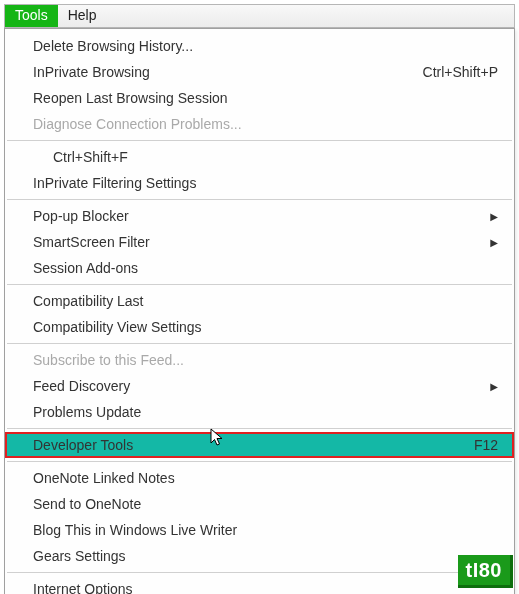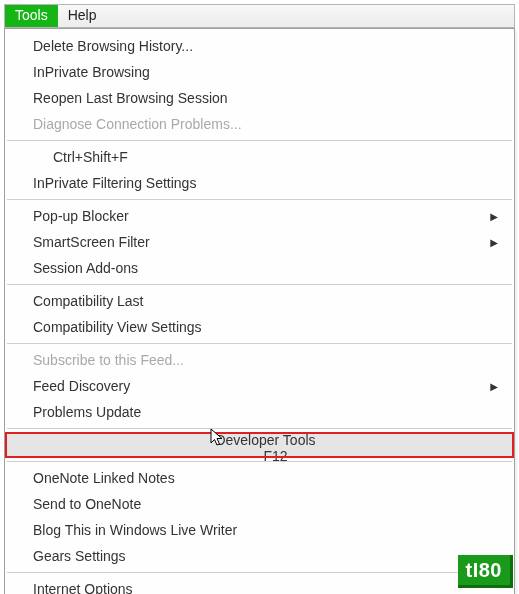--- a/index.html
+++ b/index.html
@@ -38,37 +38,37 @@
       padding: 4px 0;
       box-shadow: 2px 2px 3px rgba(0,0,0,0.08);
     }
     .menu-item {
       display: flex;
       align-items: center;
       height: 26px;
       padding: 0 16px 0 28px;
       color: #333;
       position: relative;
+      gap: 28px;
     }
     .menu-item.disabled { color: #a9a9a9; }
     .menu-item .label { flex: 1; }
     .menu-item .shortcut { padding-left: 20px; font-size: 14px; color:#333;}
     .menu-item .arrow {
        font-size: 10px; color:#333; padding-left:20px;
     }
     .menu-sep {
       height: 1px;
       background: #d0d0d0;
       margin: 3px 2px;
     }
     .menu-item.highlighted {
       outline: 2px solid #e02020;
       outline-offset: -2px;
-      background: #e5e5e5;
-      flex-direction: column;
+      background: #14b8a6;
     }
     .cursor {
       position: absolute;
       left: 210px;
       top: 428px;
       width: 16px; height: 20px;
       pointer-events: none;
     }
     .badge {
       position: absolute;
@@ -92,20 +92,21 @@
   <div class="menubar-item active">Tools</div>
   <div class="menubar-item">Help</div>
 </div>
 
 <div class="menu" id="menu">
     <div class="menu-item">
       <span class="label">Delete Browsing History...</span>
     </div>
     <div class="menu-item">
       <span class="label">InPrivate Browsing</span>
+      <span class="shortcut">Ctrl+Shift+P</span>
     </div>
     <div class="menu-item">
       <span class="label">Reopen Last Browsing Session</span>
     </div>
     <div class="menu-item disabled">
       <span class="label">Diagnose Connection Problems...</span>
     </div>
     <div class="menu-sep"></div>
     <div class="menu-item">
       <span class="shortcut">Ctrl+Shift+F</span>

